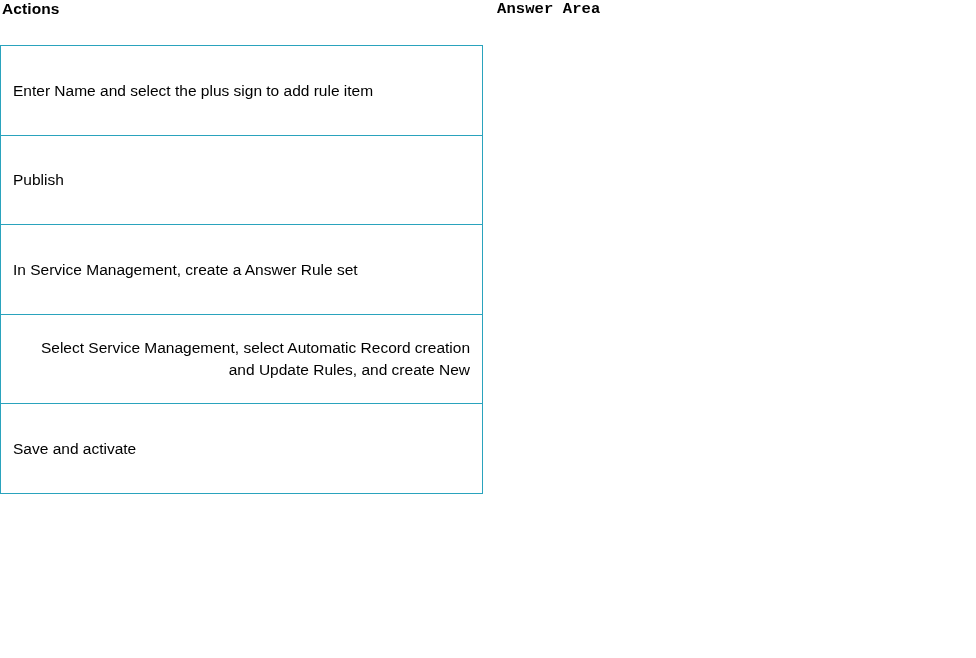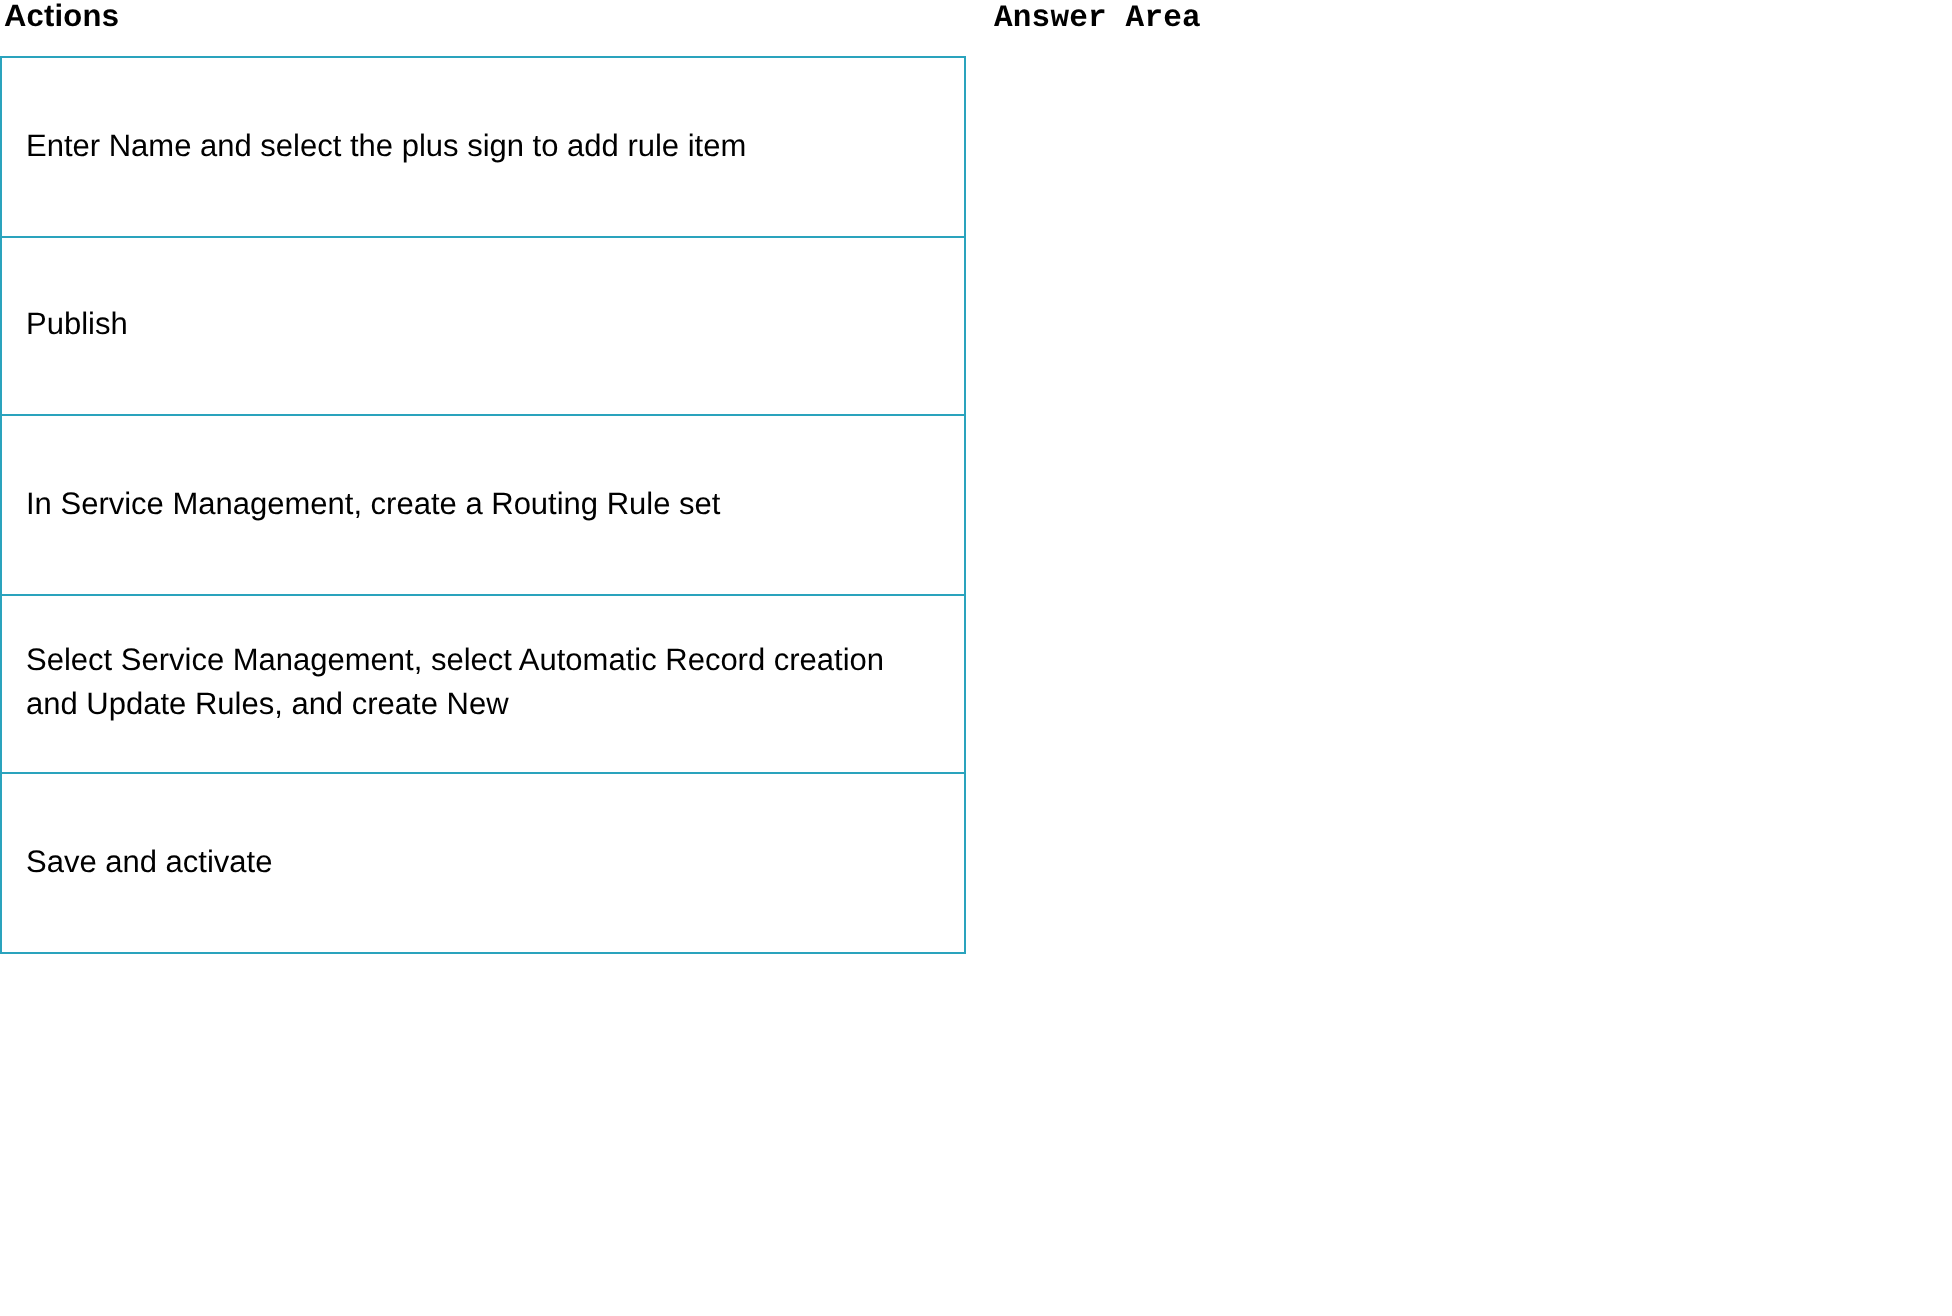--- a/index.html
+++ b/index.html
@@ -11,20 +11,21 @@
     height: 658px;
     background: #ffffff;
     font-family: "Liberation Sans", sans-serif;
     color: #000000;
     overflow: hidden;
   }
   .page {
     position: relative;
     width: 976px;
     height: 658px;
+    text-align: right;
   }
   .col-heading {
     position: absolute;
     font-size: 15.5px;
     font-weight: bold;
     letter-spacing: 0.1px;
     color: #000;
     white-space: nowrap;
   }
   #actions-heading {
@@ -45,21 +46,21 @@
   .action-card {
     box-sizing: border-box;
     border: 1.5px solid #2aa3bd;
     background: #ffffff;
     padding: 10px 12px 10px 12px;
     display: flex;
     align-items: center;
     margin-top: -1.5px;
   }
   .action-card:first-child {
-    margin-top: 0;
+    margin-top: 17px;
   }
   .action-card .txt {
     font-size: 15.5px;
     line-height: 1.42;
     color: #000;
   }
   .h-90 { height: 91px; }
   .h-88 { height: 89px; }
   .answer-area {
     position: absolute;
@@ -82,21 +83,21 @@
 
     <div class="action-card h-90">
       <span class="txt">Enter Name and select the plus sign to add rule item</span>
     </div>
 
     <div class="action-card h-90">
       <span class="txt">Publish</span>
     </div>
 
     <div class="action-card h-90">
-      <span class="txt">In Service Management, create a Routing Rule set</span>
+      <span class="txt">In Service Management, create a Answer Rule set</span>
     </div>
 
 
     <div class="action-card h-90">
       <span class="txt">Select Service Management, select Automatic Record creation and Update Rules, and create New</span>
     </div>
 
 
     <div class="action-card h-90">
       <span class="txt">Save and activate</span>

